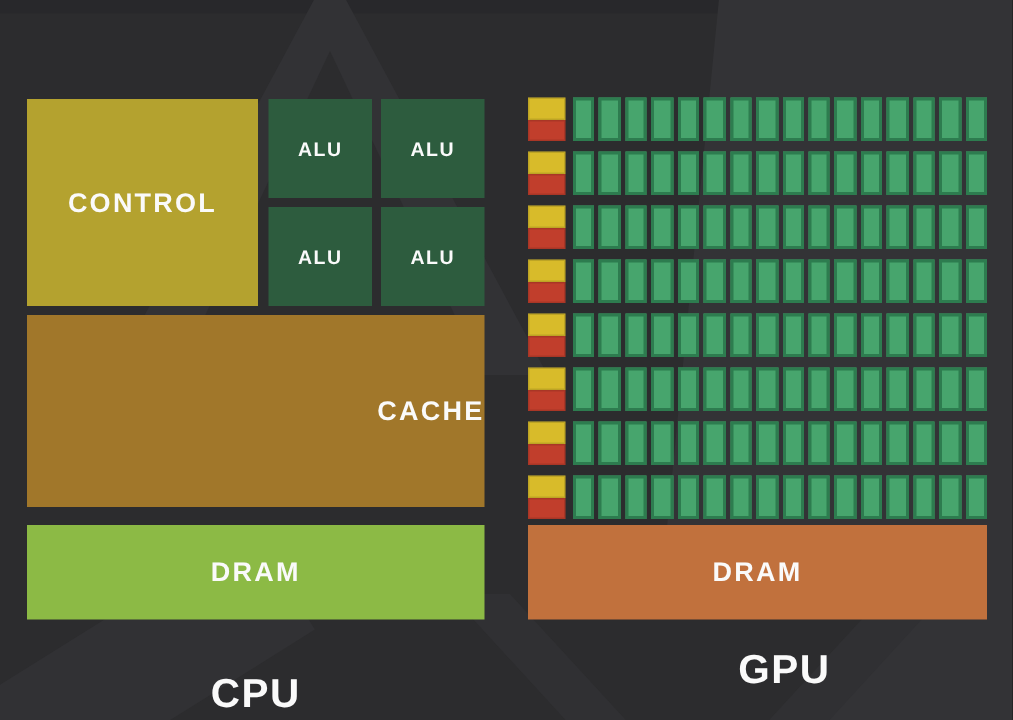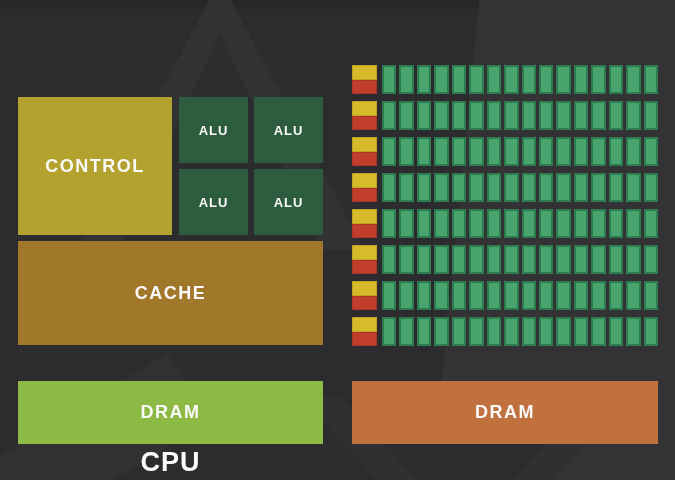--- a/index.html
+++ b/index.html
@@ -23,30 +23,30 @@
     background:var(--background,#2c2c2e);clip-path:polygon(50% 0,0 100%,100% 100%);}
   .wm-v-outer{left:300px;top:396px;width:330px;height:180px;
     background:#303033;clip-path:polygon(0 0,50% 100%,100% 0);}
   .wm-v-inner{left:340px;top:396px;width:250px;height:136px;
     background:var(--background,#2c2c2e);clip-path:polygon(0 0,50% 100%,100% 0);}
   .wm-streak{left:-70px;top:420px;width:280px;height:80px;background:#313134;
     transform:rotate(-32deg);}
   
   .block{
     position:absolute;display:flex;align-items:center;justify-content:center;
-    color:var(--text,#fafafa);font-weight:700;letter-spacing:1.5px;font-size:18px;margin-top:31px;
+    color:var(--text,#fafafa);font-weight:700;letter-spacing:1.5px;font-size:18px;
   }
   
   .cpu-control{left:18px;top:66px;width:154px;height:138px;background:var(--control,#b4a22f);}
   .cpu-alu{width:69px;height:66px;background:var(--alu,#2d5c3e);font-size:13px;letter-spacing:1px;}
   .alu-1{left:179px;top:66px;}
   .alu-2{left:254px;top:66px;}
   .alu-3{left:179px;top:138px;}
   .alu-4{left:254px;top:138px;}
-  .cpu-cache{left:18px;top:210px;width:305px;height:104px;background:var(--cache,#a1772a);}
+  .cpu-cache{left:18px;top:210px;width:305px;height:128px;background:var(--cache,#a1772a);justify-content:flex-end;}
   .cpu-dram{left:18px;top:350px;width:305px;height:63px;background:var(--cpu-dram,#8cba45);}
   
   #gpu-grid{position:absolute;left:0;top:0;width:675px;height:480px;pointer-events:none;}
   .gpu-row{position:absolute;left:352px;width:306px;height:29px;display:flex;gap:3px;}
   .gpu-ctrl{width:25px;flex:0 0 25px;margin-right:2px;display:flex;flex-direction:column;}
   .gpu-ctrl .half-y{flex:1;background:var(--gpu-yellow,#d8bb2a);box-shadow:inset 0 0 0 1px rgba(0,0,0,0.12);}
   .gpu-ctrl .half-r{flex:1;background:var(--gpu-red,#c13e2c);box-shadow:inset 0 0 0 1px rgba(0,0,0,0.12);}
   .gpu-cell{flex:1;background:var(--gpu-cell,#47a56d);border:2px solid var(--gpu-cell-border,#2d7c4f);box-sizing:border-box;}
   .gpu-dram{left:352px;top:350px;width:306px;height:63px;background:var(--gpu-dram,#c1713d);}
   
@@ -269,14 +269,17 @@
         <div class="gpu-cell"></div>
         <div class="gpu-cell"></div>
         <div class="gpu-cell"></div>
         <div class="gpu-cell"></div>
         <div class="gpu-cell"></div>
       </div>
     </div>
   <div class="block gpu-dram">
     <span>DRAM</span>
   </div>
+  <div class="chip-title gpu-title">
+    <span>GPU</span>
+  </div>
 
 </div>
 
 </body></html>

